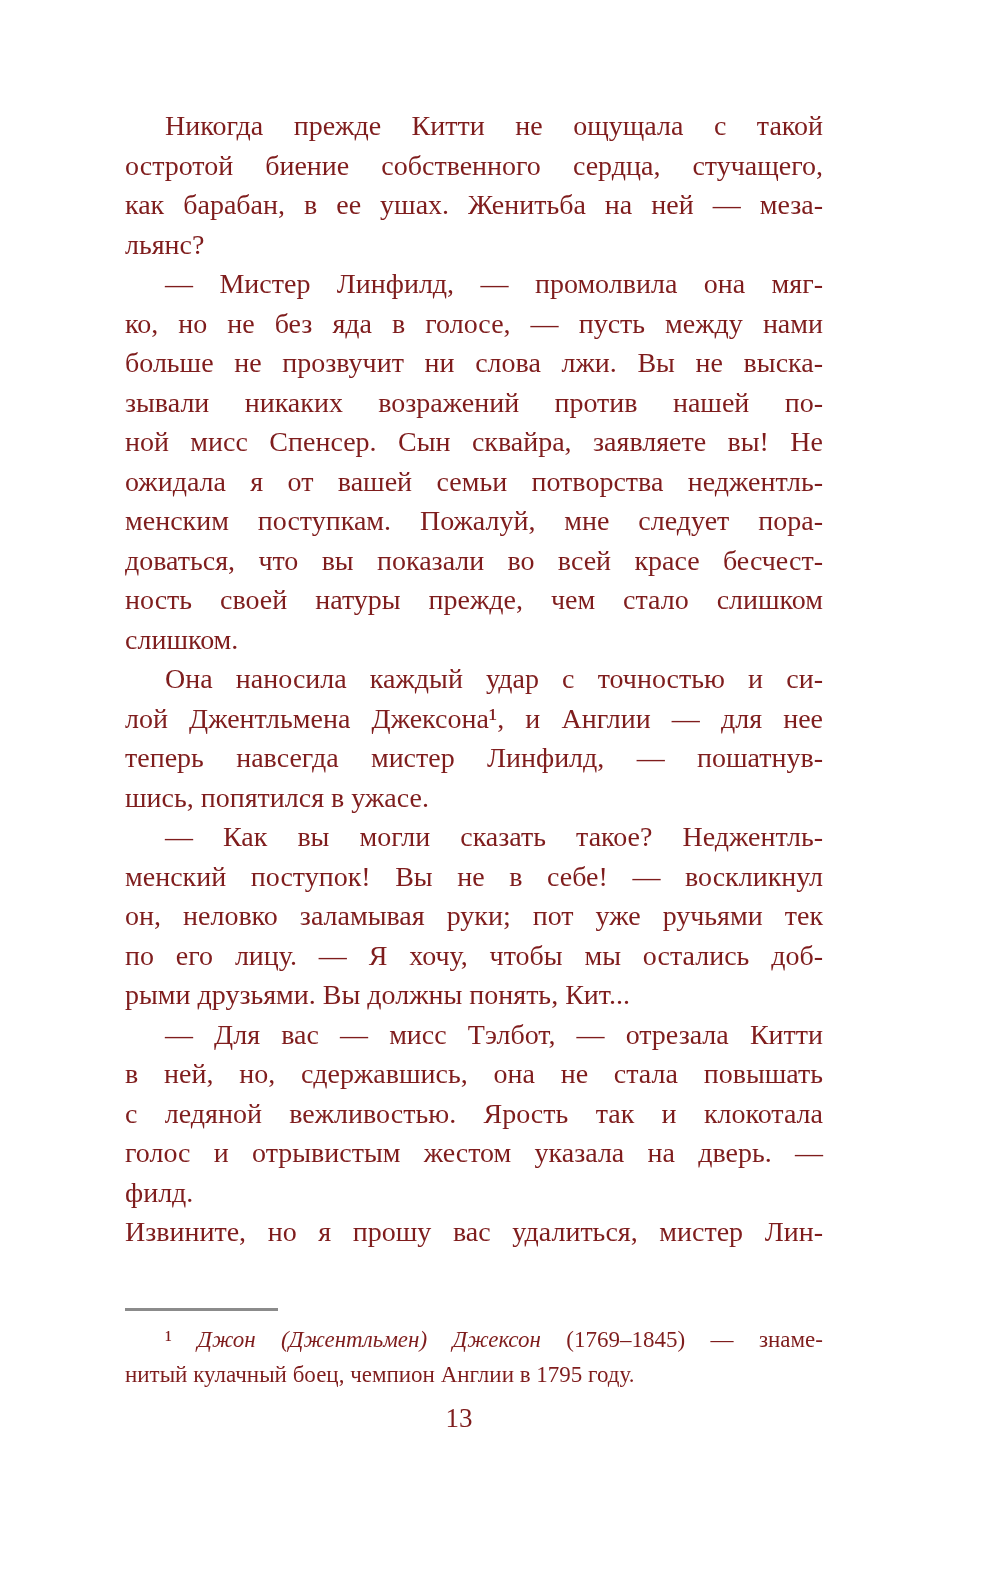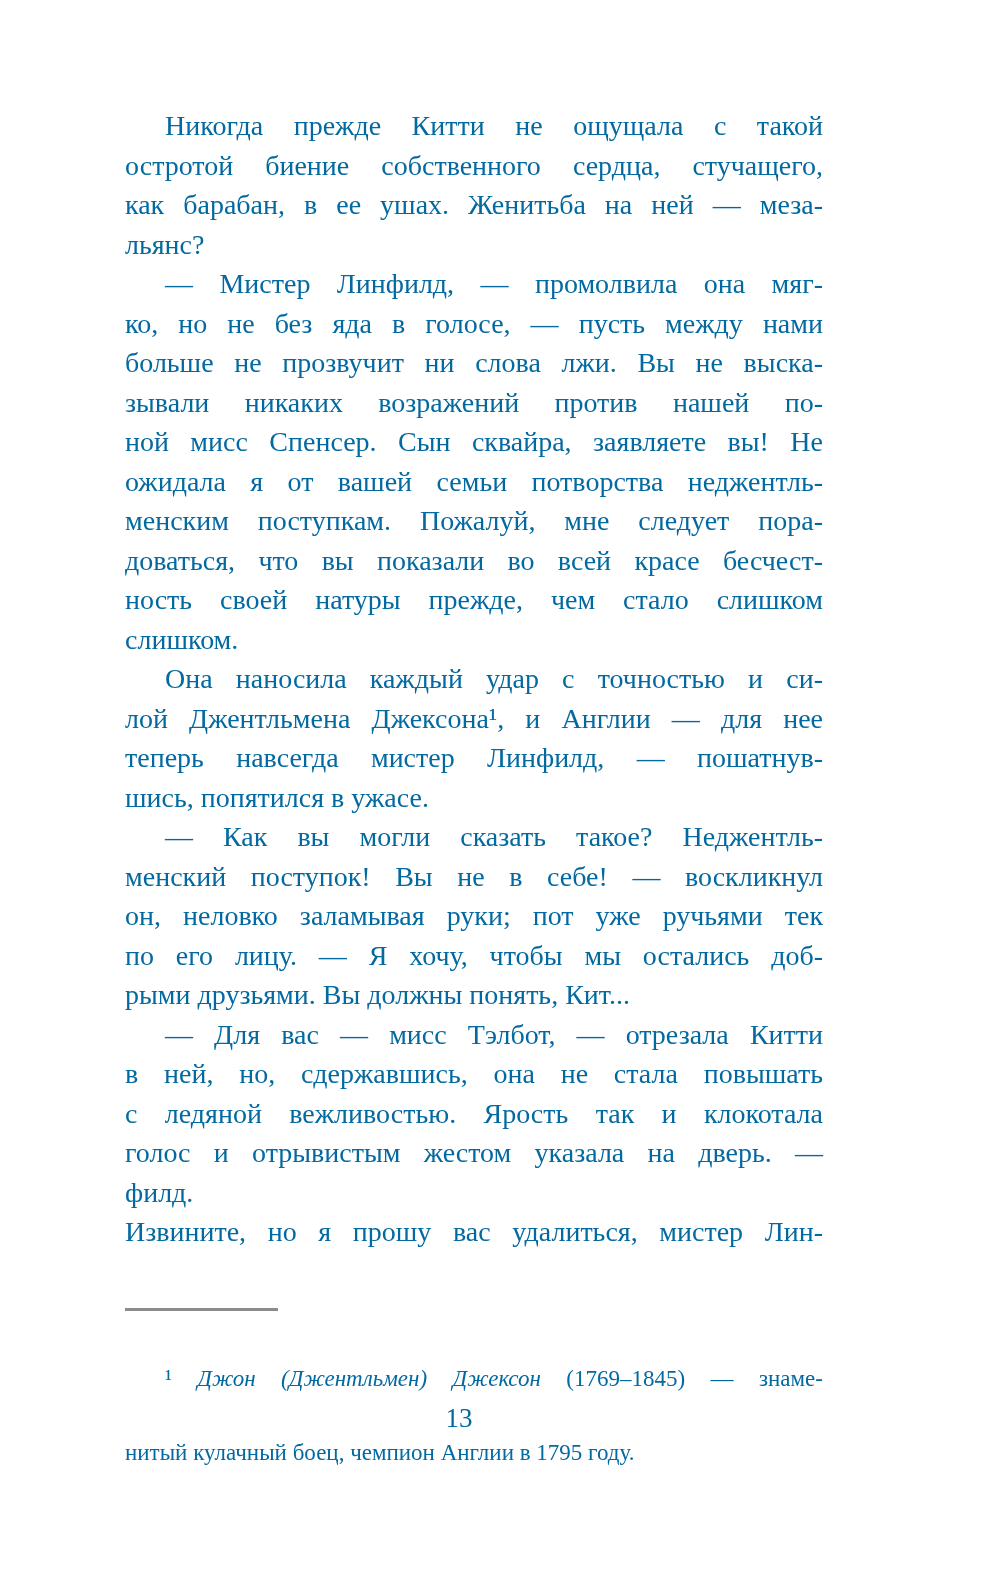--- a/index.html
+++ b/index.html
@@ -47,21 +47,20 @@
     position: absolute;
     left: 125px;
     top: 1322px;
     width: 698px;
   }
   .fn-line {
     font-size: 23px;
     line-height: 35px;
     height: 35px;
     text-align: justify;
-    margin-top: 39px;
   }
   .fn-line.full {
     text-align-last: justify;
   }
   .fn-line.indent {
     padding-left: 40px;
   }
   .fn-italic {
     font-style: italic;
   }
@@ -71,21 +70,21 @@
     top: 1398px;
     width: 698px;
     text-align: center;
     font-size: 27px;
     line-height: 40px;
   }
 </style>
 </head>
 <body>
 
-<div id="book-page" style="color: #0369a1; background: rgb(255, 255, 255);">
+<div id="book-page" style="color: #7f1d1d; background: rgb(255, 255, 255);">
   <div id="text-block">
       <div>
         <div class="line full indent">Никогда прежде Китти не ощущала с такой</div>
         <div class="line full">остротой биение собственного сердца, стучащего,</div>
         <div class="line full">как барабан, в ее ушах. Женитьба на ней — меза-</div>
         <div class="line">льянс?</div>
       </div>
       <div>
         <div class="line full indent">— Мистер Линфилд, — промолвила она мяг-</div>
         <div class="line full">ко, но не без яда в голосе, — пусть между нами</div>

